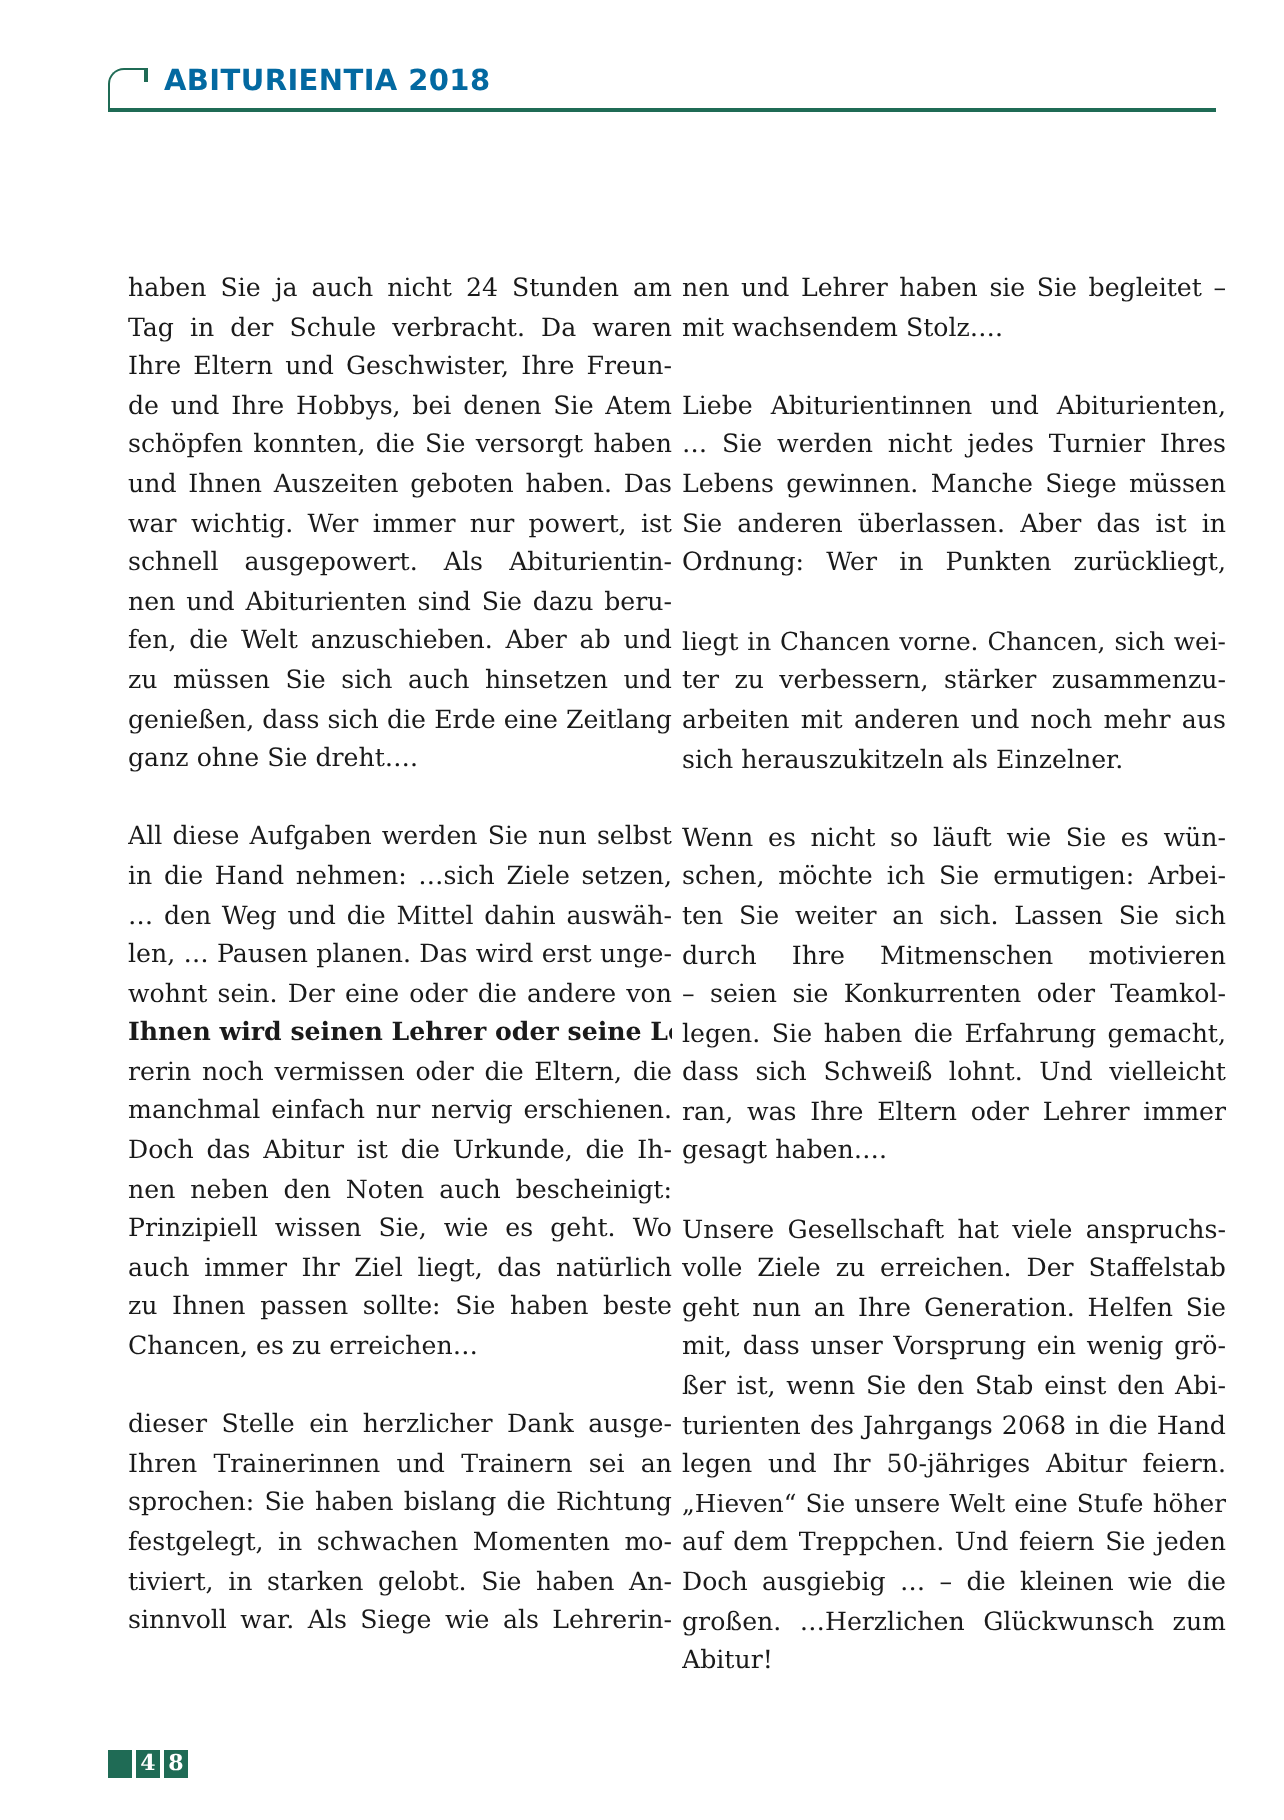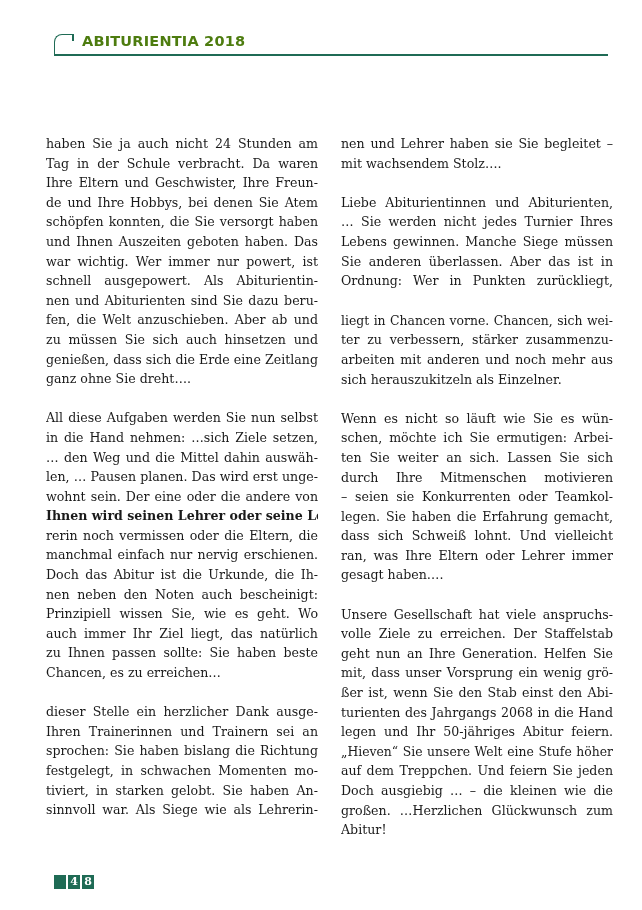--- a/index.html
+++ b/index.html
@@ -38,42 +38,42 @@
       height: 7px;
       background: #1f6b55;
     }
     .header-title {
       position: absolute;
       left: 28px;
       top: -1px;
       font-family: "DejaVu Sans", "Liberation Sans", sans-serif;
       font-weight: bold;
       font-size: 14.5px;
-      color: #4d7c0f;
+      color: #0369a1;
       letter-spacing: 0.2px;
       white-space: nowrap;
     }
     .header-line {
       position: absolute;
       left: 0;
       top: 20px;
       width: 554px;
       height: 1.5px;
       background: #1f6b55;
     }
     .column {
       position: absolute;
       top: 134px;
       width: 272px;
       font-size: 12.6px;
       line-height: 19.6px;
       text-align: justify;
       hyphens: manual;
     }
-    .col-left { left: 46px; }
+    .col-left { left: 64px; }
     .col-right { left: 341px; }
     .para { margin: 0 0 19.6px 0; }
     .para:last-child { margin-bottom: 0; }
     .line {
       display: block;
       text-align: justify;
       text-align-last: justify;
       white-space: nowrap;
       height: 19.6px;
       overflow: hidden;

